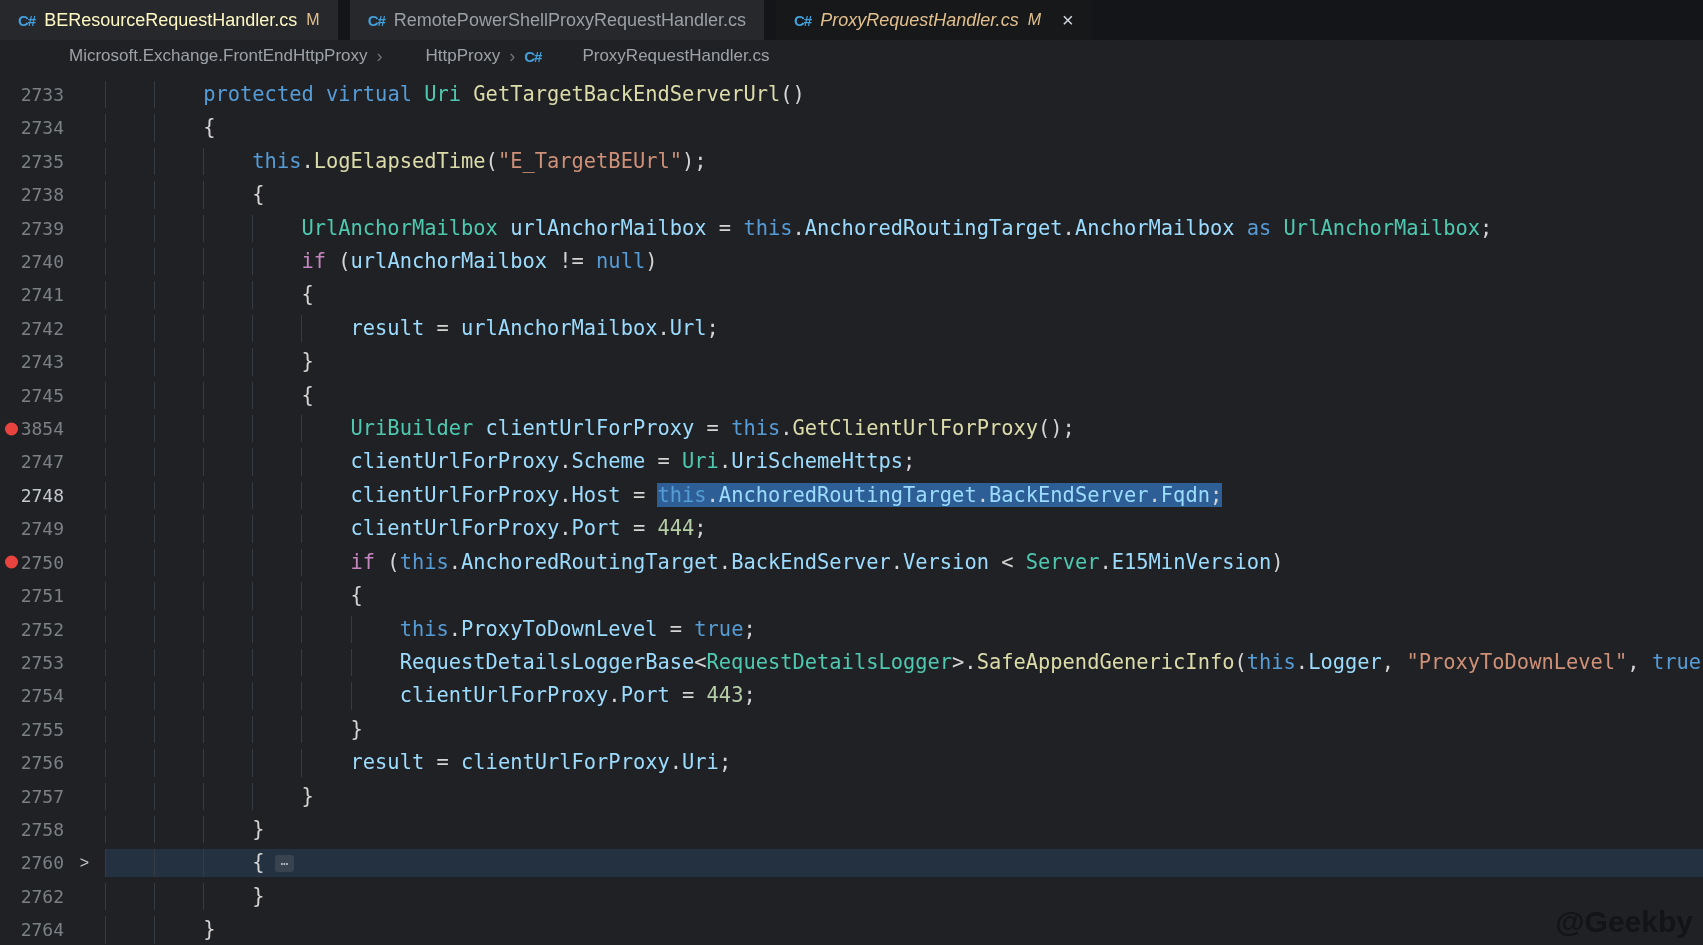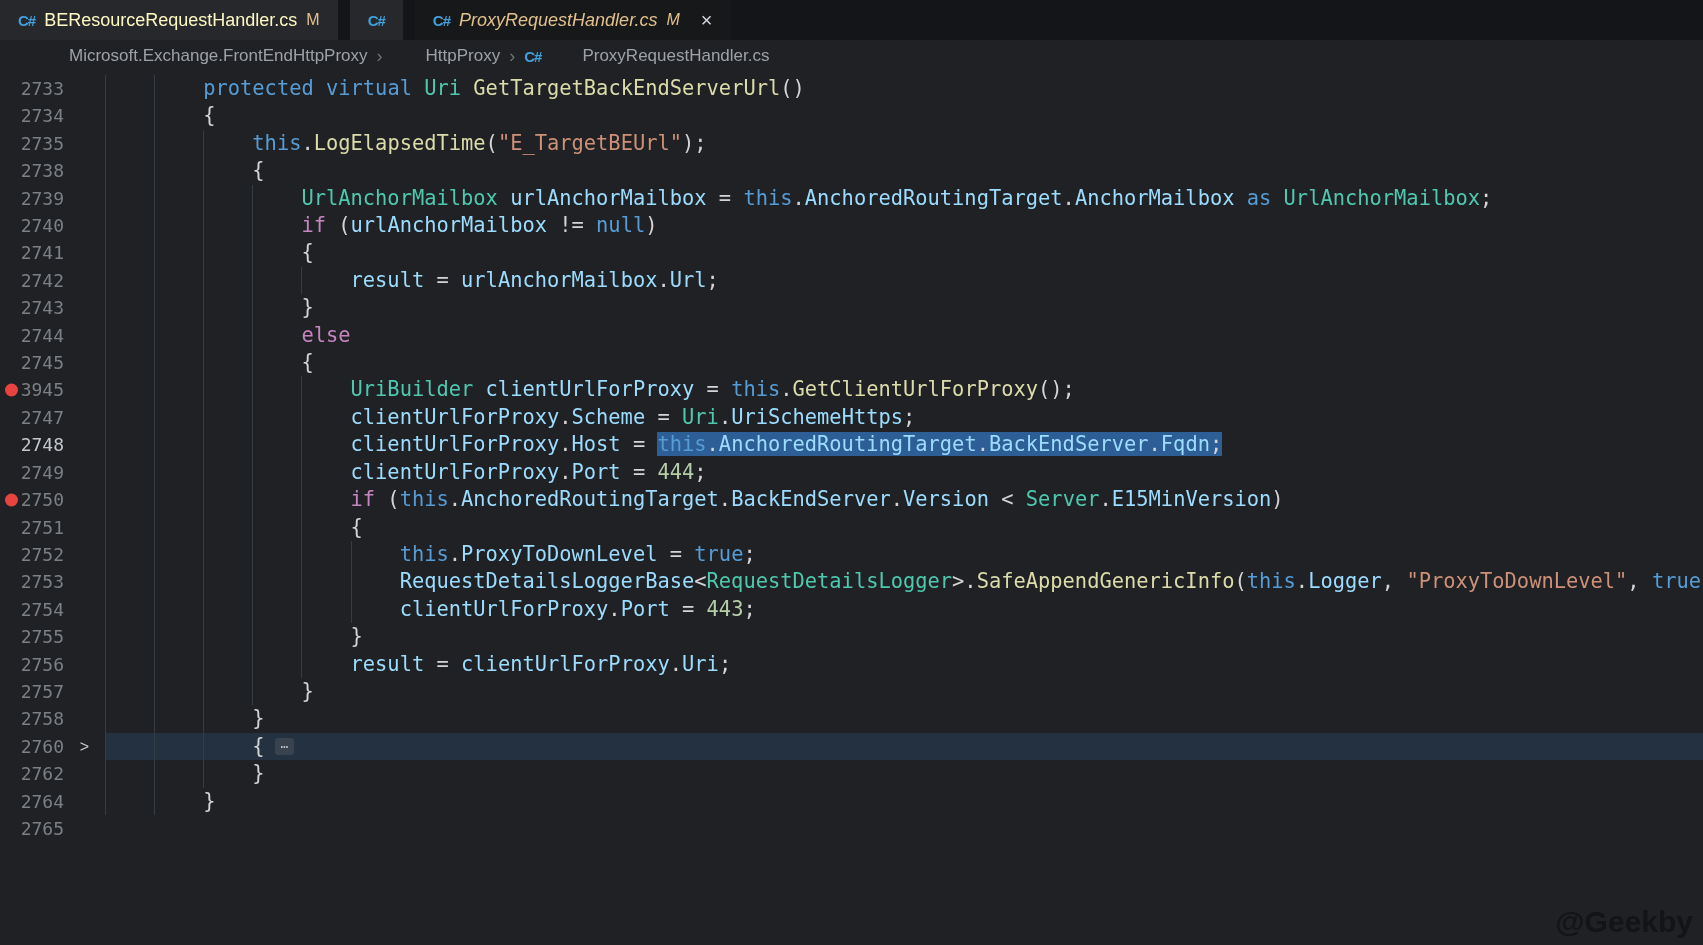--- a/index.html
+++ b/index.html
@@ -28,21 +28,21 @@
   
   .breadcrumb{
     height:32px;display:flex;align-items:center;
     padding-left:35px;font-size:17px;background:var(--bg,#202125);
   }
   .crumb{color:var(--crumb,#9da2a8);cursor:pointer;margin-left:34px;}
   .bsep{color:#6f747a;padding:0 9px;font-size:18px;}
   .breadcrumb .csicon{margin-right:7px;}
   
   #code-area{padding-top:3px;}
-  .row{display:flex;height:27.42px;line-height:27.42px;position:relative;}
+  .row{display:flex;height:27.42px;line-height:27.42px;position:relative;margin-top:6px;}
   .dot{
     position:absolute;left:5px;top:50%;transform:translateY(-50%);
     width:13px;height:13px;border-radius:50%;background:var(--bp,#e8433f);
   }
   .lnum{
     width:64px;text-align:right;flex:0 0 auto;
     font-family:"DejaVu Sans Mono",monospace;font-size:18px;
     color:var(--lnum,#7b8085);
   }
   .row.cur .lnum{color:var(--lnumcur,#c3c8cd);}
@@ -73,20 +73,21 @@
 <body>
 
 <div class="tabbar">
   <div class="tab inactive">
     <span class="csicon" style="color: rgb(66, 160, 220);">C#</span>
     <span class="tlabel" style="color: #fef9c3;">BEResourceRequestHandler.cs</span>
     <span class="mbadge" style="color: rgb(226, 192, 141);">M</span>
   </div>
   <div class="tab inactive">
     <span class="csicon" style="color: rgb(66, 160, 220);">C#</span>
+    <span class="tlabel" style="color: rgb(154, 160, 166);">RemotePowerShellProxyRequestHandler.cs</span>
 
   </div>
   <div class="tab active">
     <span class="csicon" style="color: rgb(66, 160, 220);">C#</span>
     <span class="tlabel" style="color: rgb(226, 192, 141);">ProxyRequestHandler.cs</span>
     <span class="mbadge" style="color: rgb(226, 192, 141);">M</span>
     <span class="closex">×</span>
   </div>
 </div>
 
@@ -139,32 +140,27 @@
       <span class="lnum">2742</span>
       <span class="chev"></span>
       <span class="codeline"><span class="guide" style="left: 0ch;"></span><span class="guide" style="left: 4ch;"></span><span class="guide" style="left: 8ch;"></span><span class="guide" style="left: 12ch;"></span><span class="guide" style="left: 16ch;"></span><span class="tk-ind">                    </span><span class="tk-vr">result</span><span class="tk-pn"> = </span><span class="tk-vr">urlAnchorMailbox</span><span class="tk-pn">.</span><span class="tk-vr">Url</span><span class="tk-pn">;</span></span>
     </div>
     <div class="row">
       <span class="lnum">2743</span>
       <span class="chev"></span>
       <span class="codeline"><span class="guide" style="left: 0ch;"></span><span class="guide" style="left: 4ch;"></span><span class="guide" style="left: 8ch;"></span><span class="guide" style="left: 12ch;"></span><span class="tk-ind">                </span><span class="tk-pn">}</span></span>
     </div>
     <div class="row">
-      <span class="lnum">2744</span>
-      <span class="chev"></span>
-      <span class="codeline"><span class="guide" style="left: 0ch;"></span><span class="guide" style="left: 4ch;"></span><span class="guide" style="left: 8ch;"></span><span class="guide" style="left: 12ch;"></span><span class="tk-ind">                </span><span class="tk-ctl">else</span></span>
-    </div>
-    <div class="row">
       <span class="lnum">2745</span>
       <span class="chev"></span>
       <span class="codeline"><span class="guide" style="left: 0ch;"></span><span class="guide" style="left: 4ch;"></span><span class="guide" style="left: 8ch;"></span><span class="guide" style="left: 12ch;"></span><span class="tk-ind">                </span><span class="tk-pn">{</span></span>
     </div>
     <div class="row">
       <span class="dot"></span>
-      <span class="lnum">3945</span>
+      <span class="lnum">3854</span>
       <span class="chev"></span>
       <span class="codeline"><span class="guide" style="left: 0ch;"></span><span class="guide" style="left: 4ch;"></span><span class="guide" style="left: 8ch;"></span><span class="guide" style="left: 12ch;"></span><span class="guide" style="left: 16ch;"></span><span class="tk-ind">                    </span><span class="tk-typ">UriBuilder</span><span class="tk-pn"> </span><span class="tk-vr">clientUrlForProxy</span><span class="tk-pn"> = </span><span class="tk-kw">this</span><span class="tk-pn">.</span><span class="tk-fn">GetClientUrlForProxy</span><span class="tk-pn">();</span></span>
     </div>
     <div class="row">
       <span class="lnum">2747</span>
       <span class="chev"></span>
       <span class="codeline"><span class="guide" style="left: 0ch;"></span><span class="guide" style="left: 4ch;"></span><span class="guide" style="left: 8ch;"></span><span class="guide" style="left: 12ch;"></span><span class="guide" style="left: 16ch;"></span><span class="tk-ind">                    </span><span class="tk-vr">clientUrlForProxy</span><span class="tk-pn">.</span><span class="tk-vr">Scheme</span><span class="tk-pn"> = </span><span class="tk-typ">Uri</span><span class="tk-pn">.</span><span class="tk-vr">UriSchemeHttps</span><span class="tk-pn">;</span></span>
     </div>
     <div class="row cur">
       <span class="lnum">2748</span>

